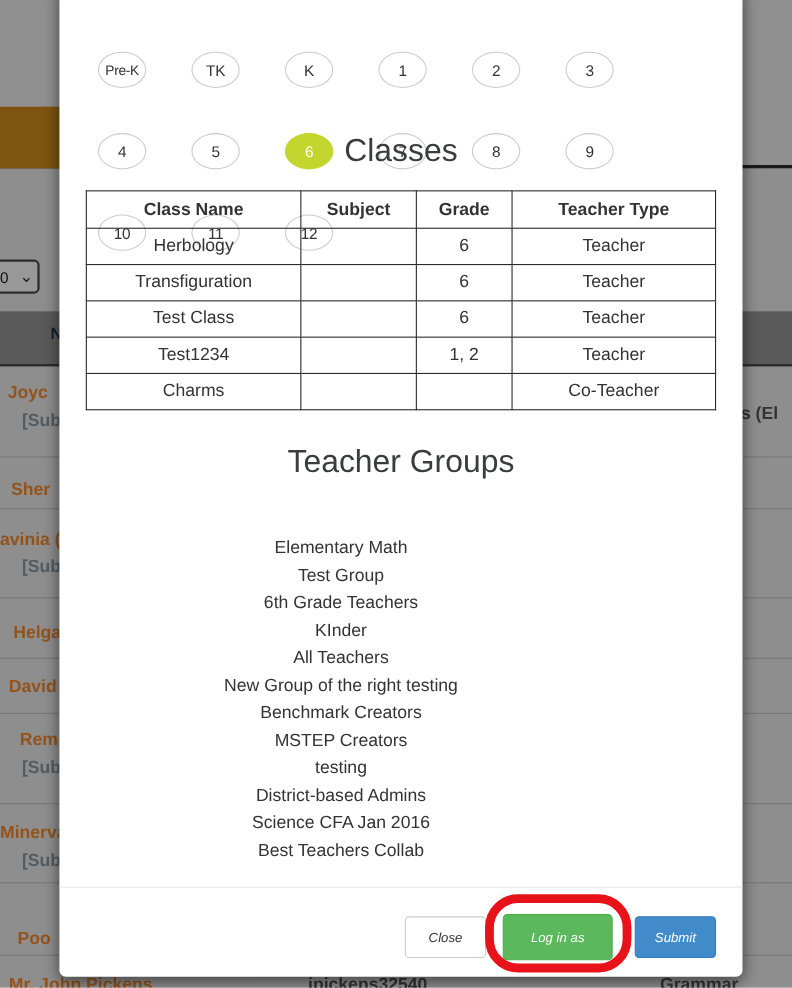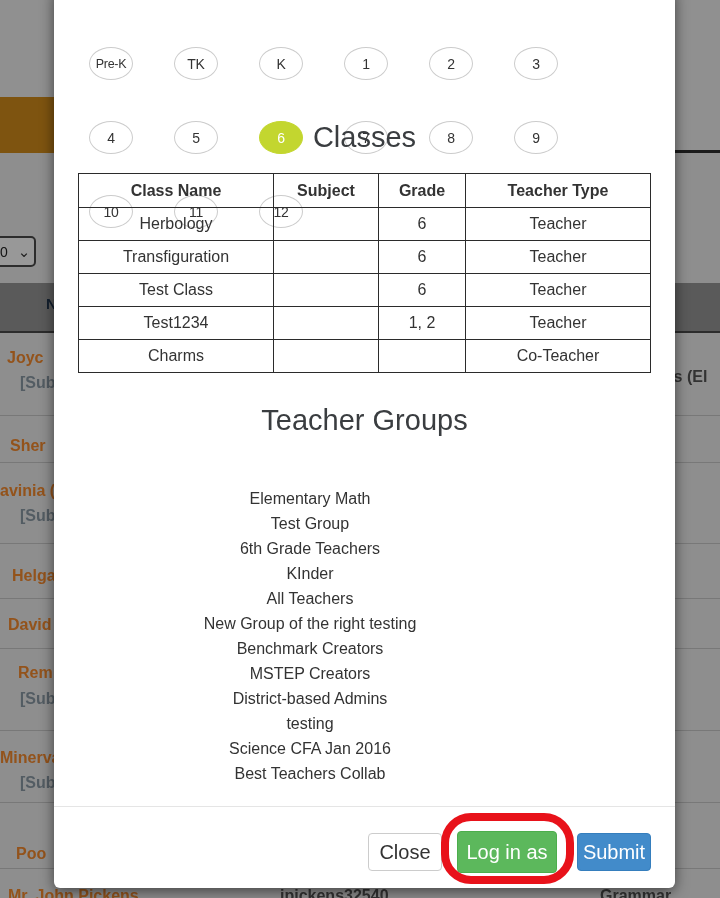--- a/index.html
+++ b/index.html
@@ -43,22 +43,22 @@
   .h2.tgroups { top:416px; }
   table.classes-table { position:absolute; left:24px; top:185px; width:572px;
         border-collapse:collapse; table-layout:fixed;padding-left:40px; }
   .classes-table th, .classes-table td { border:1px solid #2b2b2b; text-align:center;
         font-size:16px; color:#333; height:33px; padding:2px 4px; }
   .classes-table th { font-weight:bold; height:34px; }
   .col-name{width:195px;} .col-subj{width:105px;} .col-grade{width:87px;} .col-type{width:185px;}
   .groups { position:absolute; top:470px; left:0; width:512px; text-align:center;margin-top:28px; }
   .groups div { font-size:16px; color:#333; line-height:25px; }
   .mfooter-line { position:absolute; top:818px; left:0; width:621px; height:1px; background:#e5e5e5; }
-  .btn { position:absolute; border-radius:4px; font-size:20px; text-align:center; cursor:pointer;
-         display:flex; align-items:center; justify-content:center; }
+  .btn { position:absolute; border-radius:4px; font-size:12px; text-align:center; cursor:pointer;
+         display:flex; align-items:center; justify-content:center;font-style:italic; }
   .btn-close { left:314px; top:845px; width:74px; height:38px; background:#fff; border:1px solid #ccc; color:#333; }
   .btn-login { left:403px; top:843px; width:100px; height:42px; background:#5cb85c; border:1px solid #4cae4c; color:#fff; }
   .btn-submit{ left:523px; top:845px; width:74px; height:38px; background:#428bca; border:1px solid #357ebd; color:#fff; }
 
   
   .annotation { position:absolute; left:441px; top:813px; width:133px; height:71px;
                 border:8px solid #e8121a; border-radius:30px; z-index:20; pointer-events:none; }
 </style>
 </head>
 <body>
@@ -185,22 +185,22 @@
 
   <div class="groups">
     <div>Elementary Math</div>
     <div>Test Group</div>
     <div>6th Grade Teachers</div>
     <div>KInder</div>
     <div>All Teachers</div>
     <div>New Group of the right testing</div>
     <div>Benchmark Creators</div>
     <div>MSTEP Creators</div>
+    <div>testing</div>
     <div>District-based Admins</div>
-    <div>testing</div>
     <div>Science CFA Jan 2016</div>
     <div>Best Teachers Collab</div>
   </div>
 
   <div class="mfooter-line"></div>
 
   <button class="btn btn-close">Close</button>
   <button class="btn btn-login">Log in as</button>
   <button class="btn btn-submit">Submit</button>
 </div>

